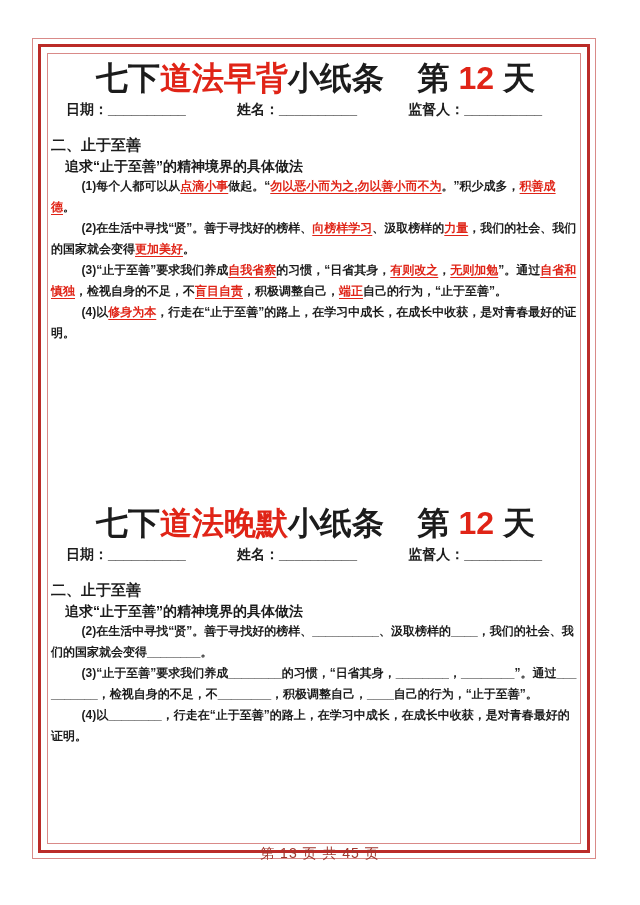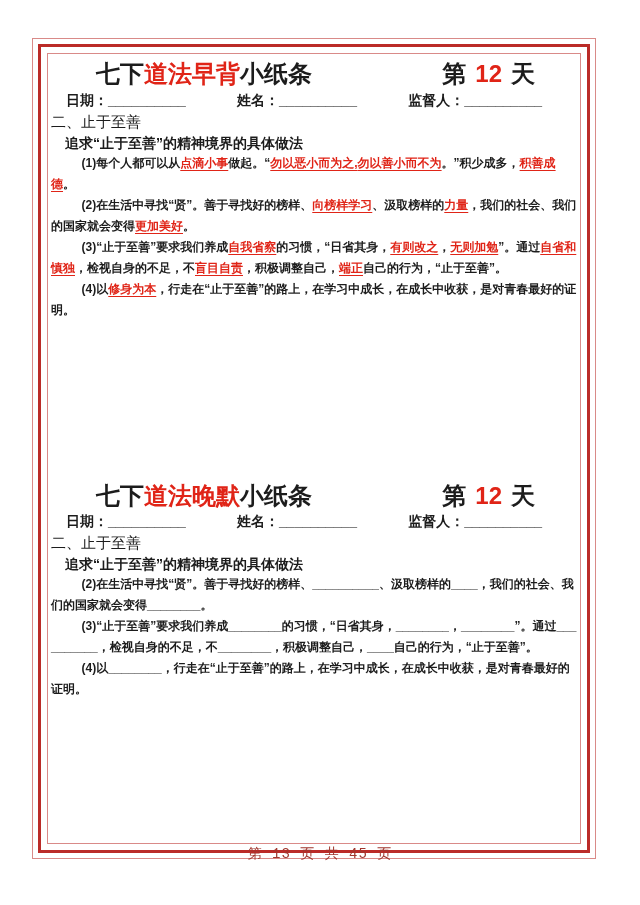--- a/index.html
+++ b/index.html
@@ -27,55 +27,55 @@
     border:1px solid var(--border-thin);
     box-sizing:border-box;
     padding:6px 2px 0 3px;
     overflow:hidden;
   }
   .section{width:100%;}
   .spacer{height:161px;}
   .title-row{
     display:flex;justify-content:space-between;align-items:baseline;
     padding:0 43px 0 45px;
-    font-size:24px;font-weight:bold;line-height:1.15;
+    font-size:32px;font-weight:bold;line-height:1.15;
     white-space:nowrap;
   }
   .title-day{display:flex;gap:9px;}
   .red{color:var(--accent);}
   .fields{
     display:flex;justify-content:space-between;
     padding:4px 36px 0 15px;
     font-size:14px;font-weight:bold;
     white-space:nowrap;
   }
   .field .blank{font-weight:bold;letter-spacing:0;}
   .heading{
-    font-size:15px;font-weight:normal;
-    margin-top:2px;line-height:20px;
+    font-size:15px;font-weight:bold;
+    margin-top:16px;line-height:20px;
   }
   .lead{
     font-size:14px;font-weight:bold;
     padding-left:14px;line-height:20px;margin:1px 0 0 0;
   }
   .content{font-size:12px;font-weight:bold;line-height:21px;}
   .content p.para{
     margin:0;text-indent:2.55em;
     word-break:break-all;
   }
   .content .hl{
     color:var(--accent);
     text-decoration:underline;
     text-decoration-color:var(--accent);
     text-underline-offset:3px;
   }
   .footer{
     position:absolute;left:0;right:0;top:845px;
     text-align:center;
-    font-family:Liberation Mono, monospace;
+    font-family:Liberation Sans, sans-serif;
     font-size:14px;color:var(--footer-color);
     letter-spacing:1px;
     z-index:3;
   }
 </style>
 </head>
 <body style="--accent: #e02417; --border-thin: #d98a88; --border-thick: #bb2b28; --footer-color: #a0372e;">
 
 <div class="frame-outer">
   <div class="frame-mid">

